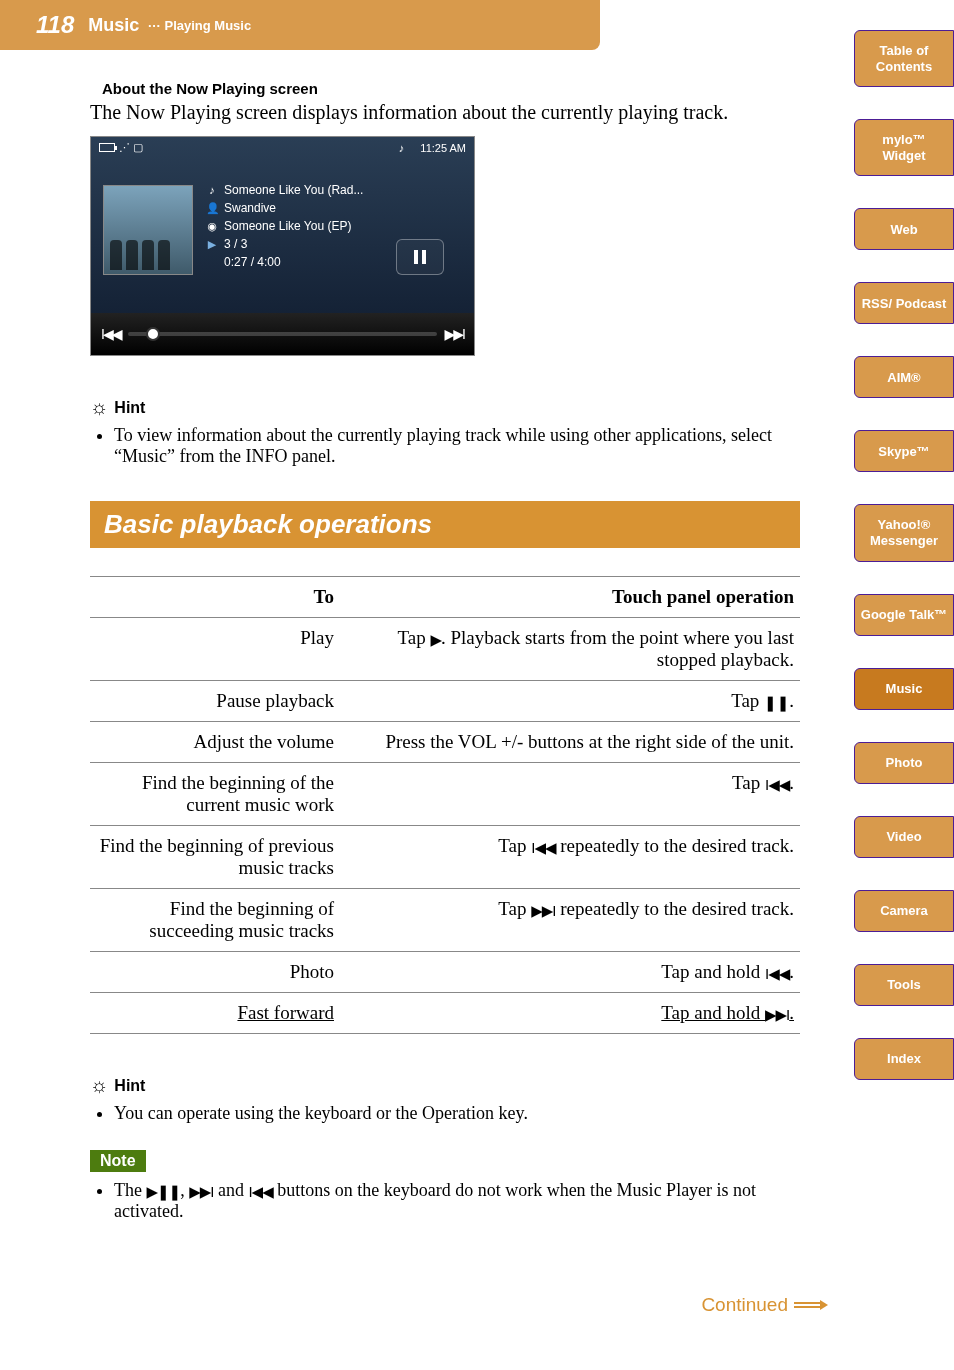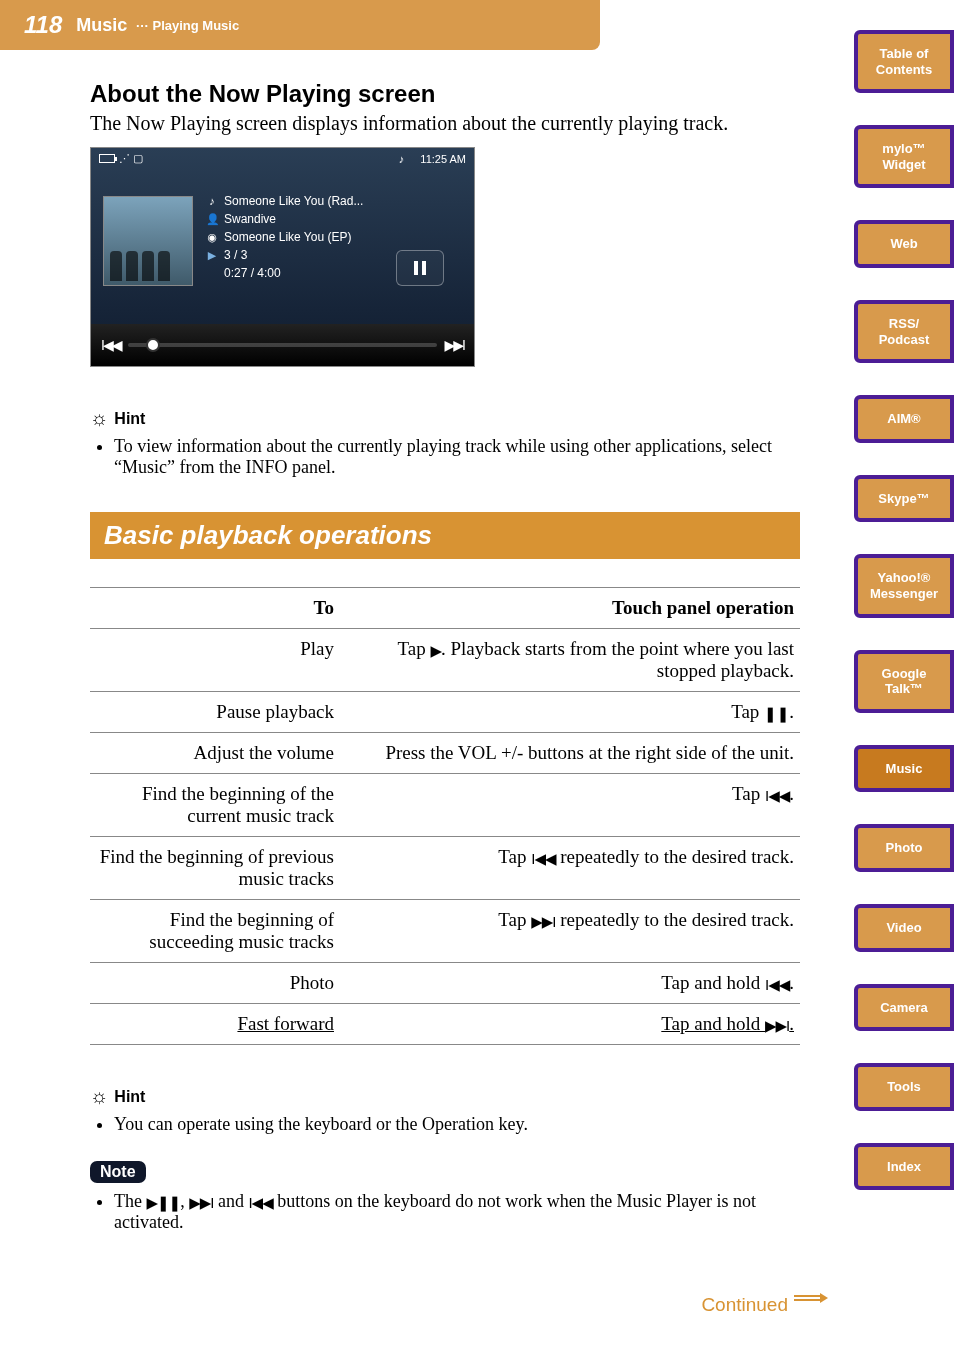--- a/index.html
+++ b/index.html
@@ -12,20 +12,21 @@
     color: #000;
   }
   .header-bar {
     background: #d89a4c;
     height: 50px;
     display: flex;
     align-items: center;
     position: relative;
     border-radius: 0 0 8px 0;
     width: 600px;
+    padding-left: 12px;
   }
   .page-number {
     color: #fff;
     font-family: Arial, sans-serif;
     font-weight: bold;
     font-size: 24px;
     font-style: italic;
     padding: 0 14px 0 24px;
   }
   .header-breadcrumb {
@@ -46,43 +47,44 @@
     width: 830px;
   }
   .sidebar {
     position: absolute;
     right: 0;
     top: 30px;
     width: 100px;
   }
   .nav-item {
     background: #d89a4c;
-    border: 4px solid #4c1d95;
+    border: 1px solid #4c1d95;
     border-radius: 6px 0 0 6px;
     color: #fff;
     font-family: Arial, sans-serif;
     font-weight: bold;
     font-size: 13px;
     text-align: center;
     padding: 12px 4px;
     margin-bottom: 32px;
     min-height: 42px;
     display: flex;
     flex-direction: column;
     justify-content: center;
     line-height: 1.2;
   }
   .nav-item.active {
     background: #c77a1f;
   }
   h2.about {
     font-family: Arial, sans-serif;
     font-weight: bold;
-    font-size: 24px;
+    font-size: 15px;
     margin-bottom: 4px;
+    margin-left: 12px;
   }
   .intro {
     font-size: 20px;
     margin-bottom: 12px;
   }
   .screenshot {
     width: 385px;
     height: 220px;
     background: linear-gradient(#2a3e55, #0f1b2e);
     border: 1px solid #888;
@@ -215,39 +217,38 @@
   .inline-icon {
     display:inline-block;
     font-family: Arial, sans-serif;
     font-size: 15px;
     letter-spacing:-1px;
     vertical-align: -1px;
   }
   .inline-icon.pause { letter-spacing:0; }
   .note-box {
     display:inline-block;
-    background:#0f172a;
+    background:#4d7c0f;
     color:#fff;
     font-family: Arial, sans-serif;
     font-weight:bold;
     font-size:16px;
     padding:2px 10px;
     margin-top:20px;
     margin-bottom:8px;
-    border-radius:7px;
   }
   .continued {
     position:absolute;
     right: 130px;
     bottom: 54px;
     color: #d89333;
     font-family: Arial, sans-serif;
     font-size: 19px;
     display:flex;
-    align-items:flex-start;
+    align-items:center;
     gap:6px;
   }
   .cont-arrow {
     width:30px; height:8px;
     position:relative;
   }
   .cont-arrow .line1, .cont-arrow .line2 {
     position:absolute;
     height:2px; background:#d89333;
     width:28px;
@@ -379,21 +380,21 @@
         </tr>
         <tr>
           <td class="col1">Pause playback</td>
           <td><span>Tap </span><span class="inline-icon pause">❚❚</span><span>.</span></td>
         </tr>
         <tr>
           <td class="col1">Adjust the volume</td>
           <td><span>Press the VOL +/- buttons at the right side of the unit.</span><span></span></td>
         </tr>
         <tr>
-          <td class="col1">Find the beginning of the current music track</td>
+          <td class="col1">Find the beginning of the current music work</td>
           <td><span>Tap </span><span class="inline-icon">I◀◀</span><span>.</span></td>
         </tr>
         <tr>
           <td class="col1">Find the beginning of previous music tracks</td>
           <td><span>Tap </span><span class="inline-icon">I◀◀</span><span> repeatedly to the desired track.</span></td>
         </tr>
         <tr>
           <td class="col1">Find the beginning of succeeding music tracks</td>
           <td><span>Tap </span><span class="inline-icon">▶▶I</span><span> repeatedly to the desired track.</span></td>
         </tr>

